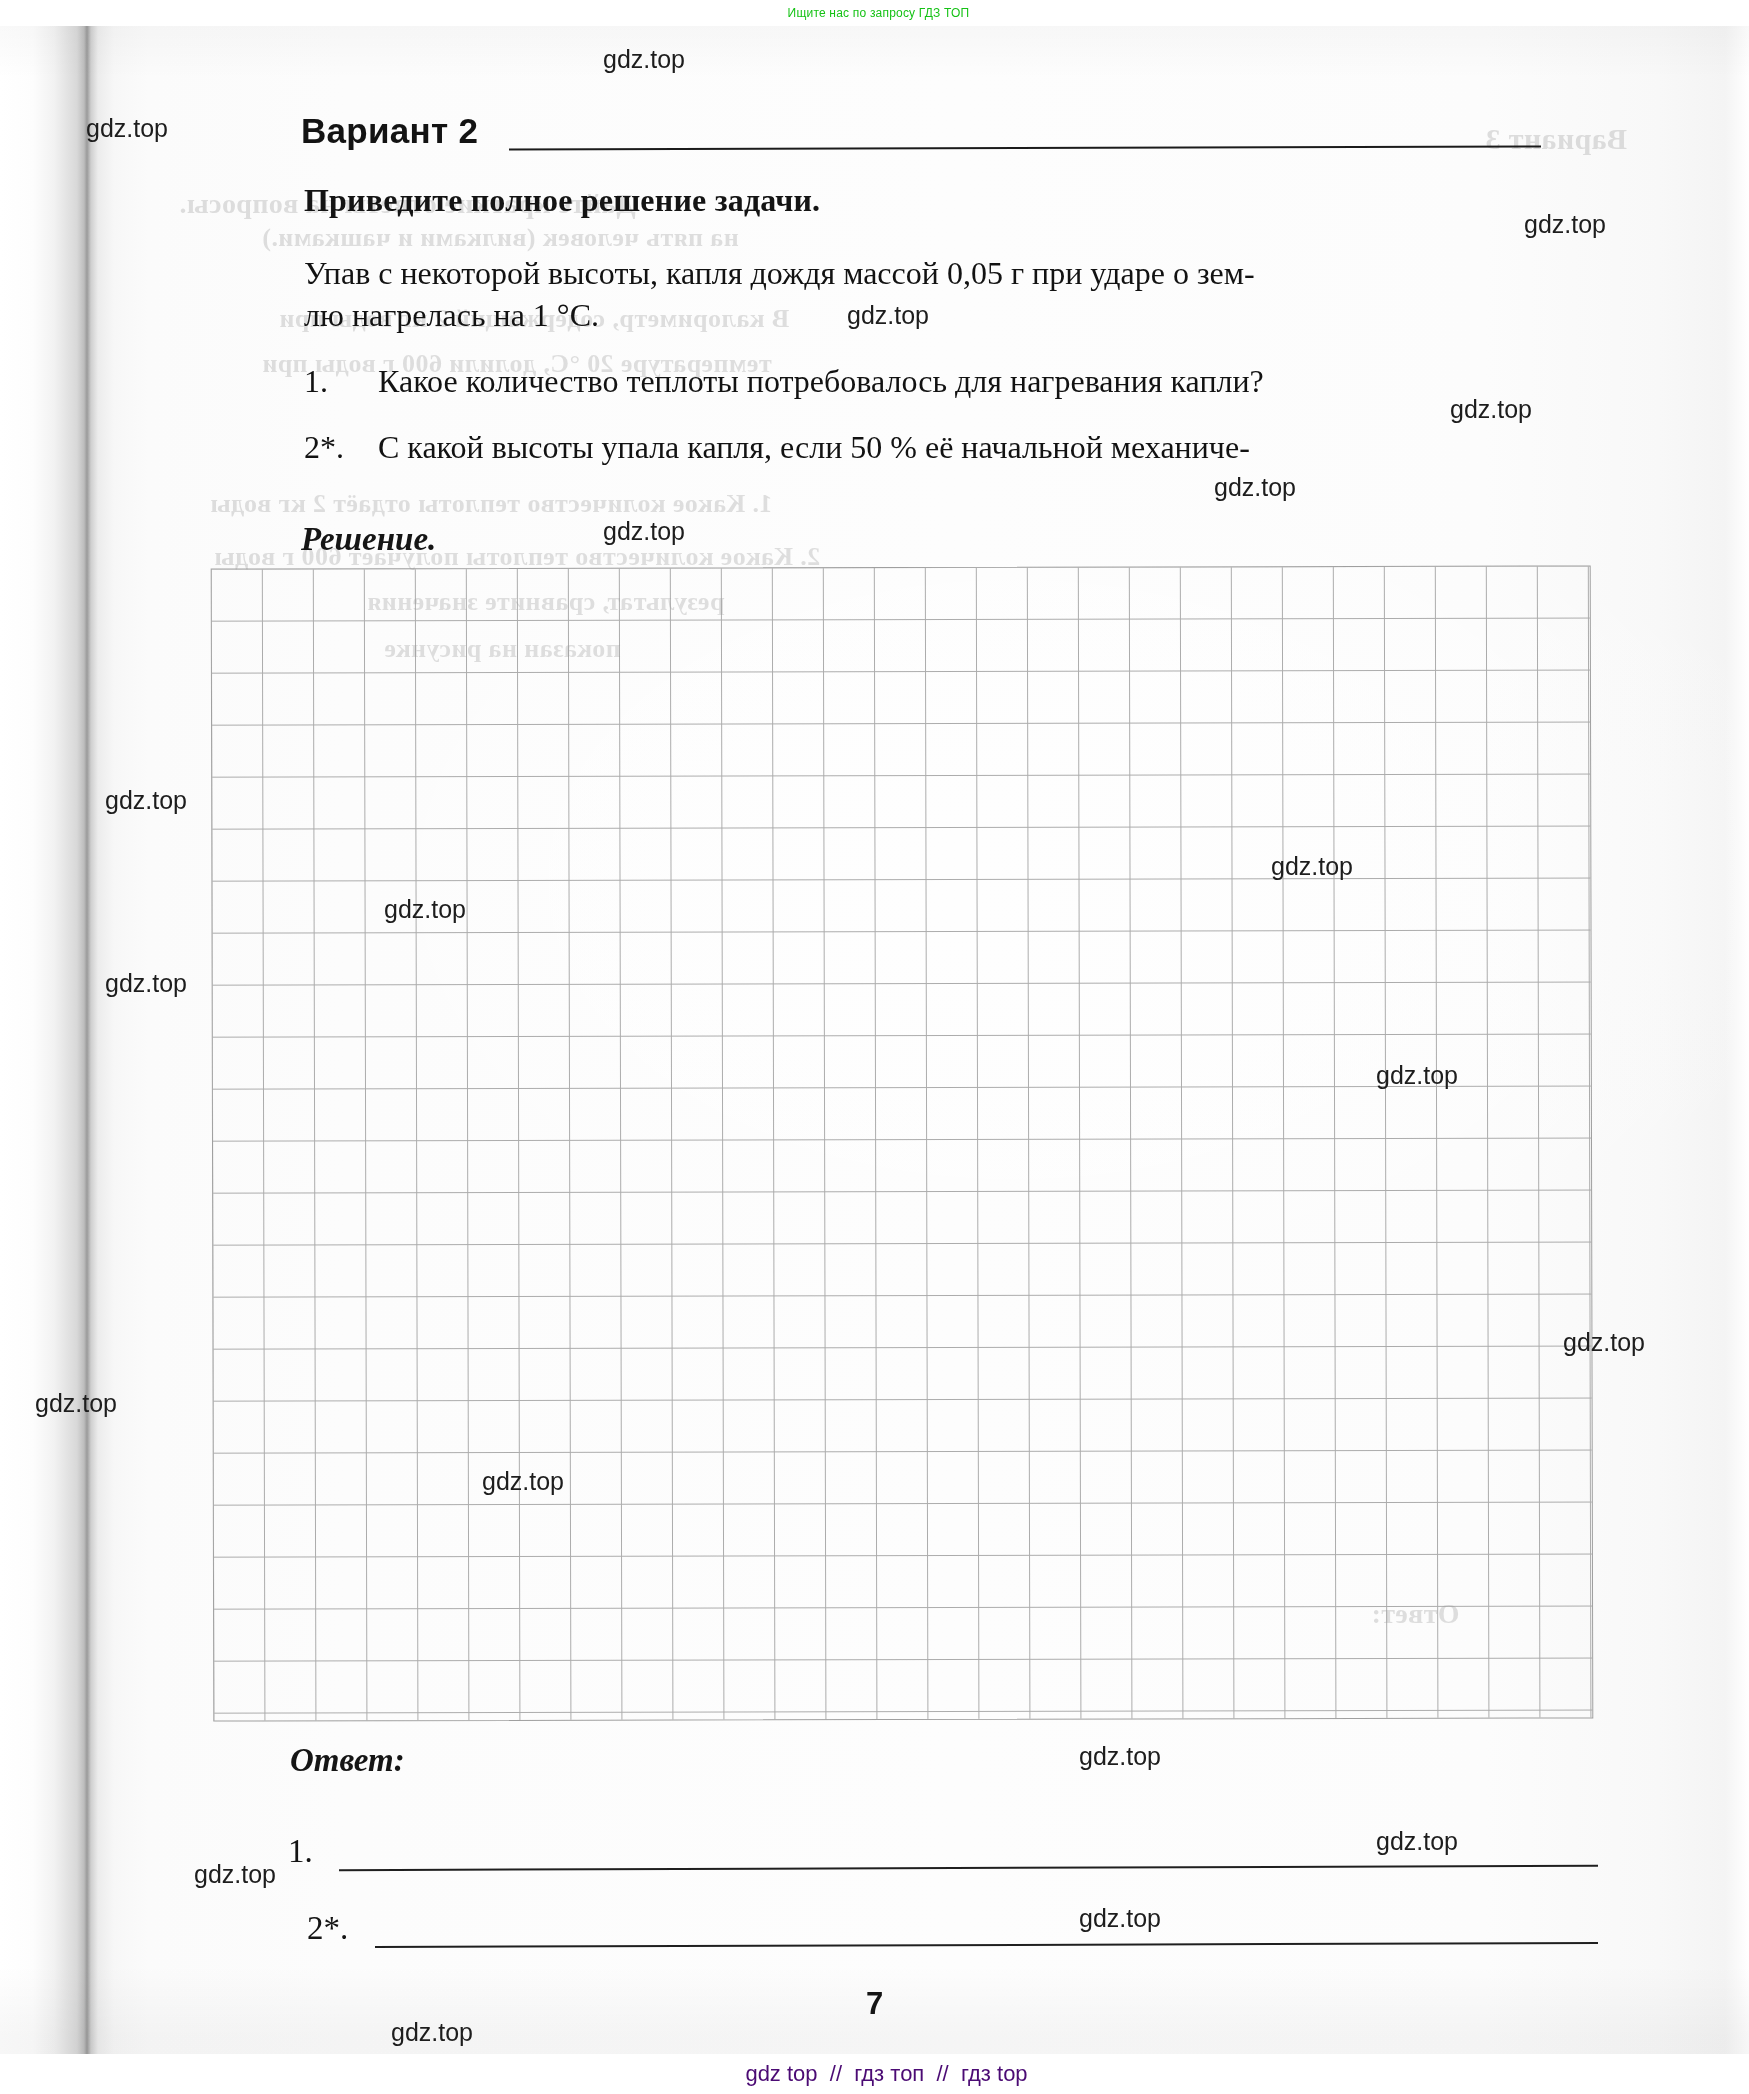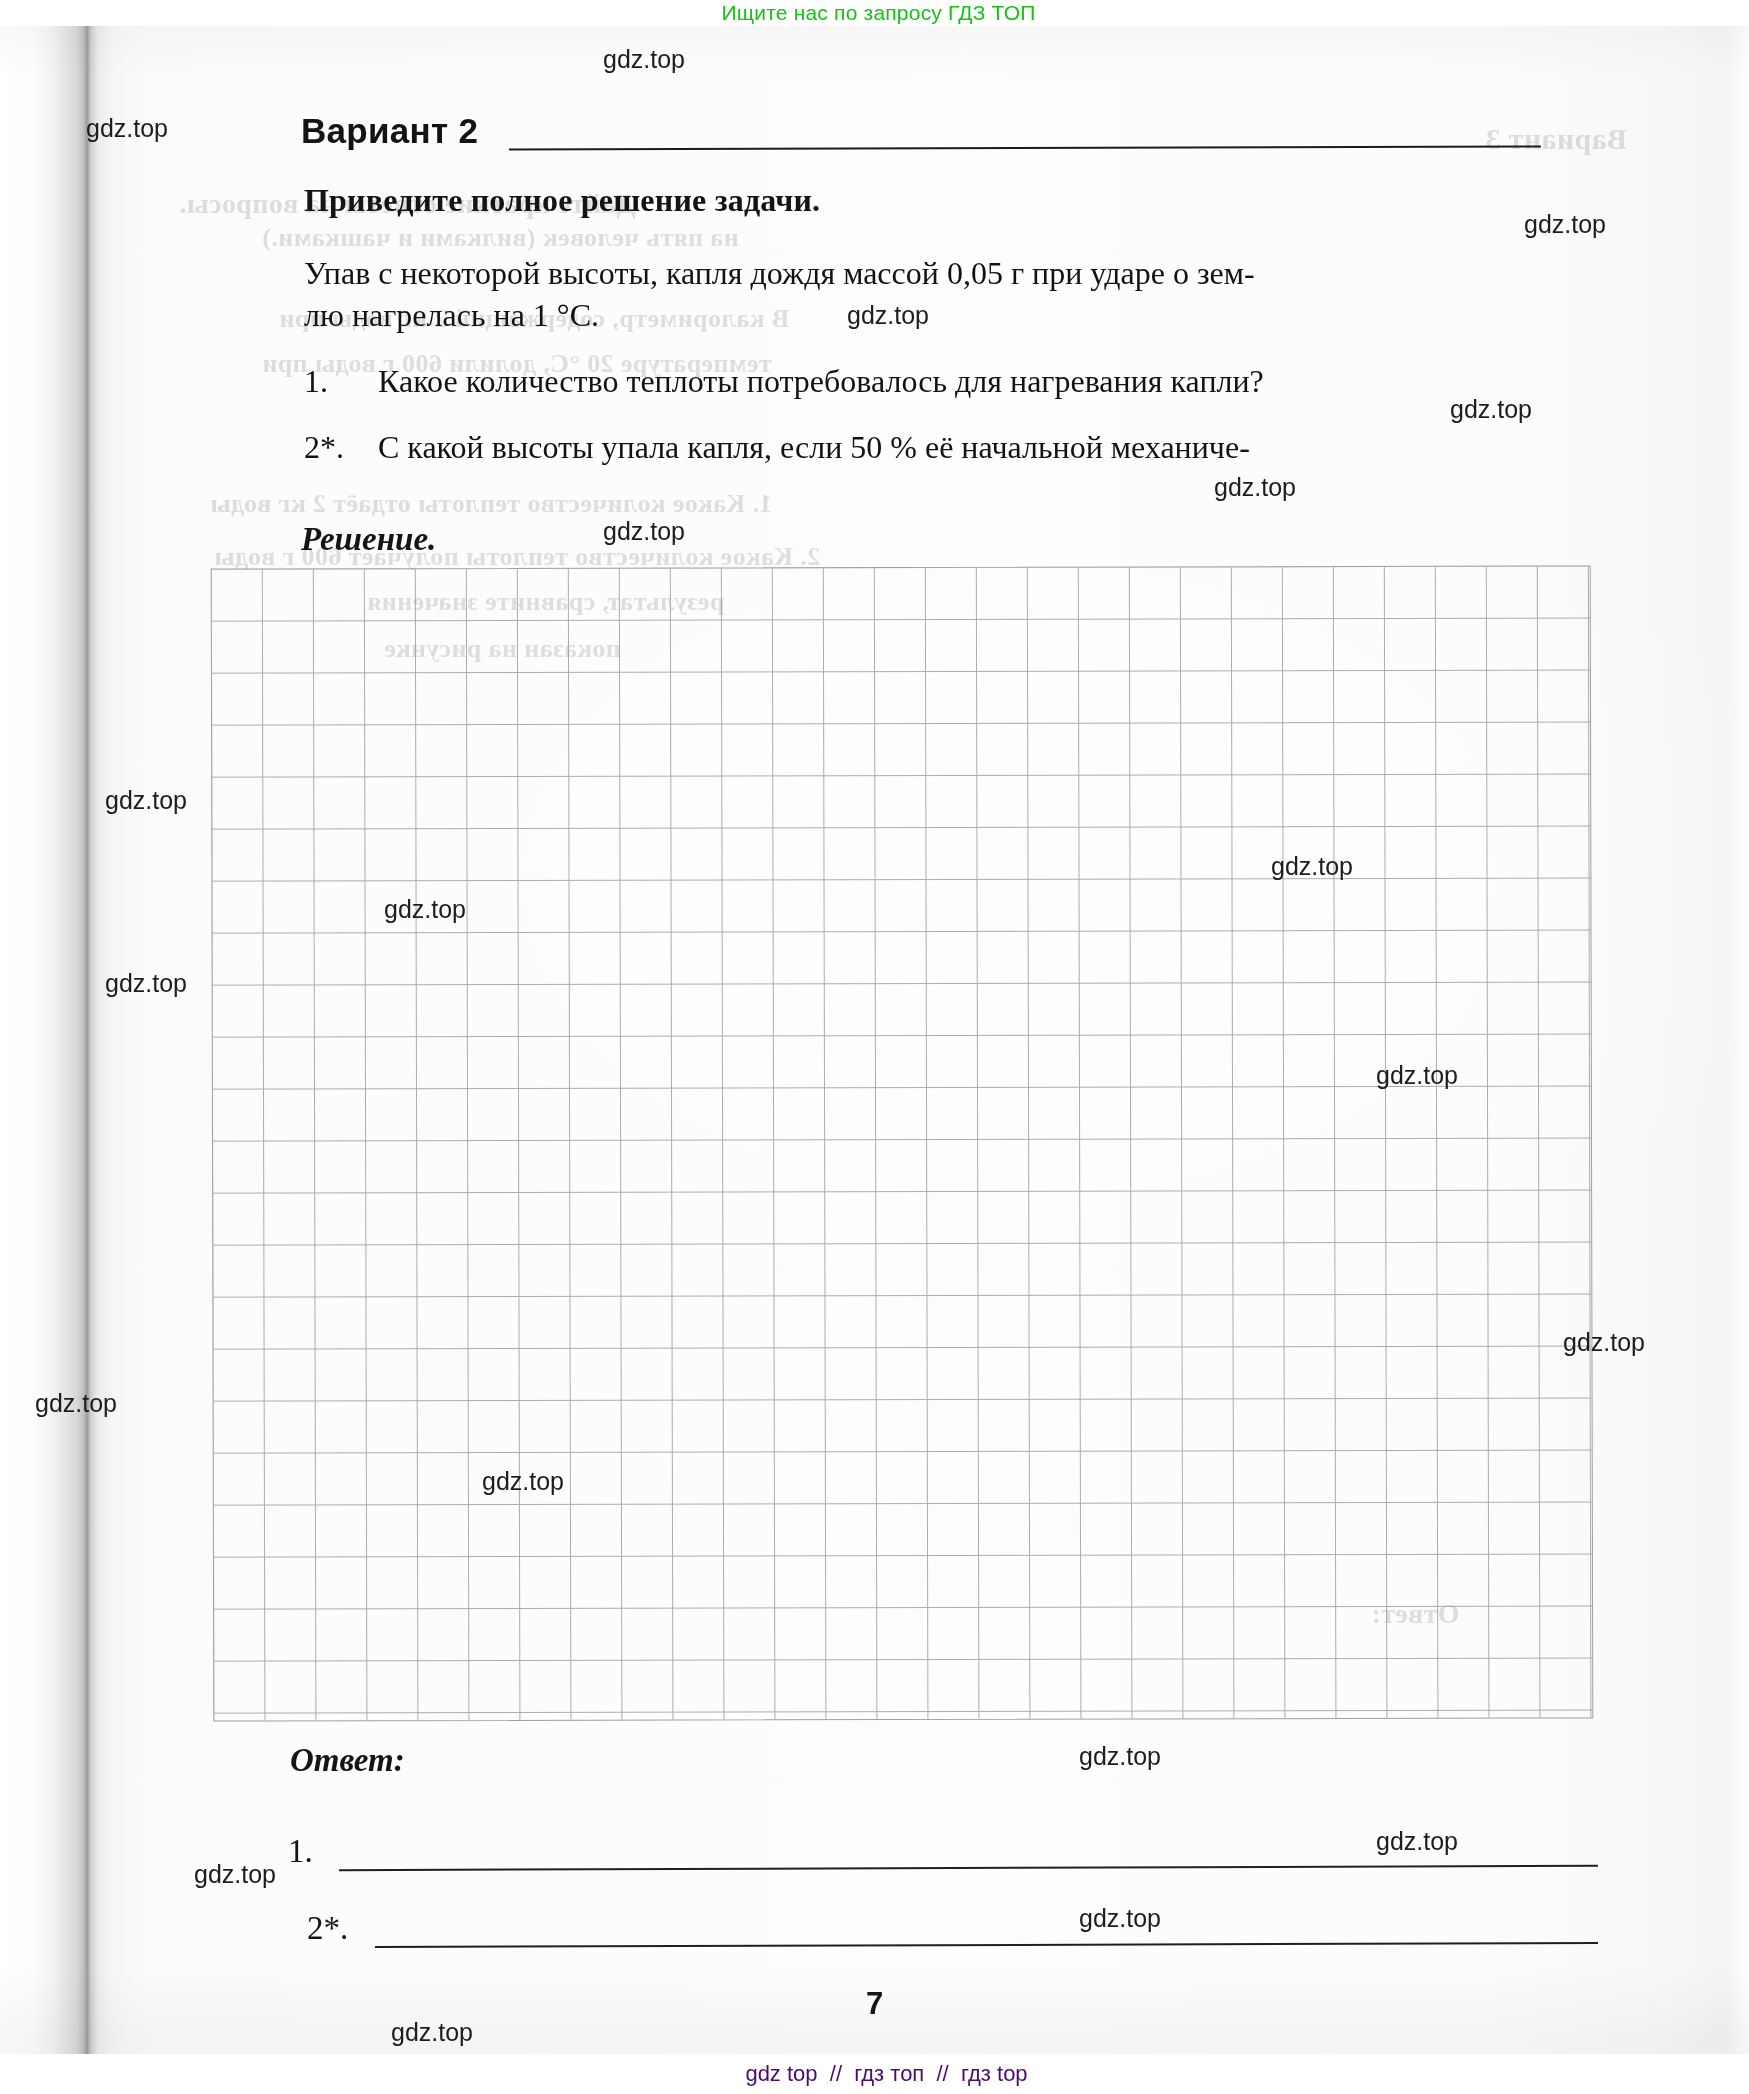--- a/index.html
+++ b/index.html
@@ -59,21 +59,21 @@
     left: 0; top: 0;
     width: 1749px;
     height: 26px;
     background: #ffffff;
     text-align: center;
   }
   #promo-text {
     display: inline-block;
     color: #15c215;
     font-family: "Liberation Sans", "DejaVu Sans", sans-serif;
-    font-size: 21px;
+    font-size: 12px;
     line-height: 26px;
     letter-spacing: 0.2px;
     white-space: nowrap;
     margin-left: 8px;
   }
 
   
   #footer-strip {
     position: absolute;
     left: 0;

